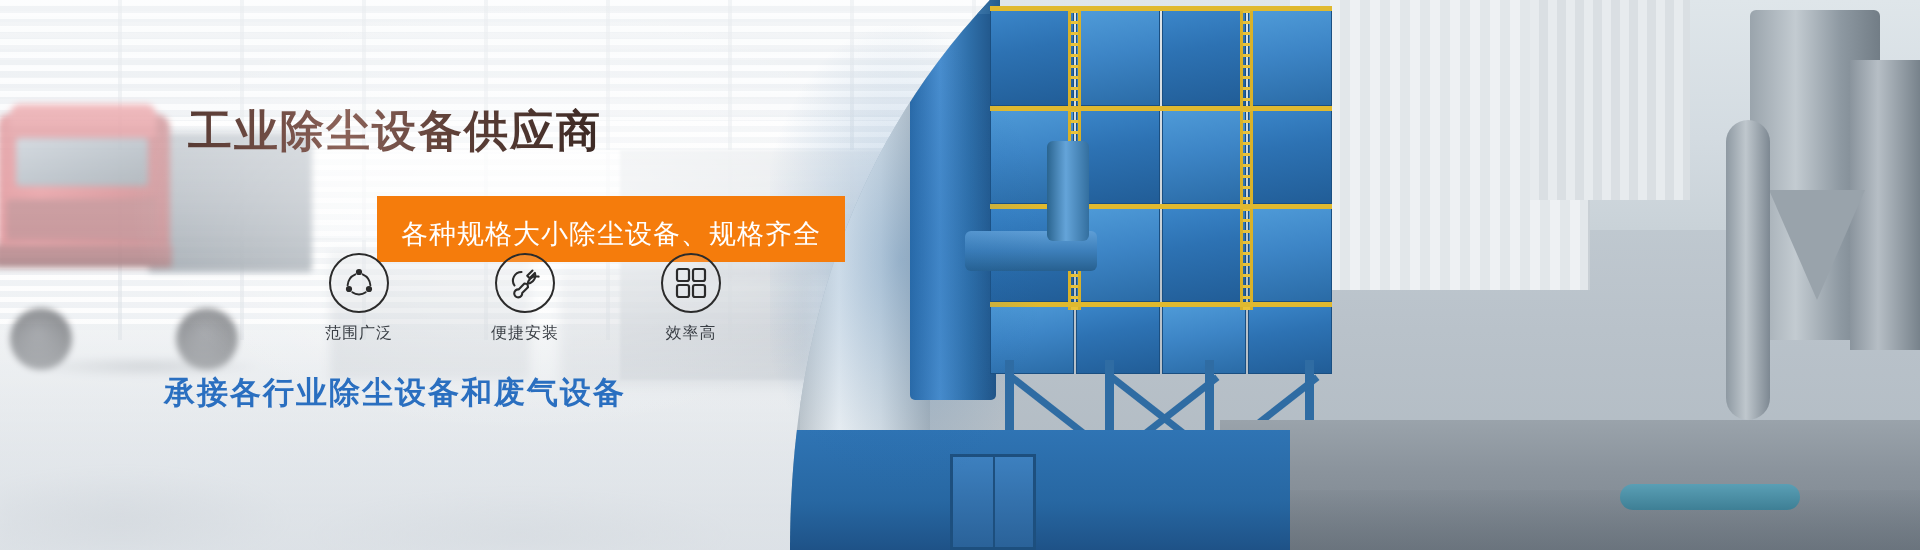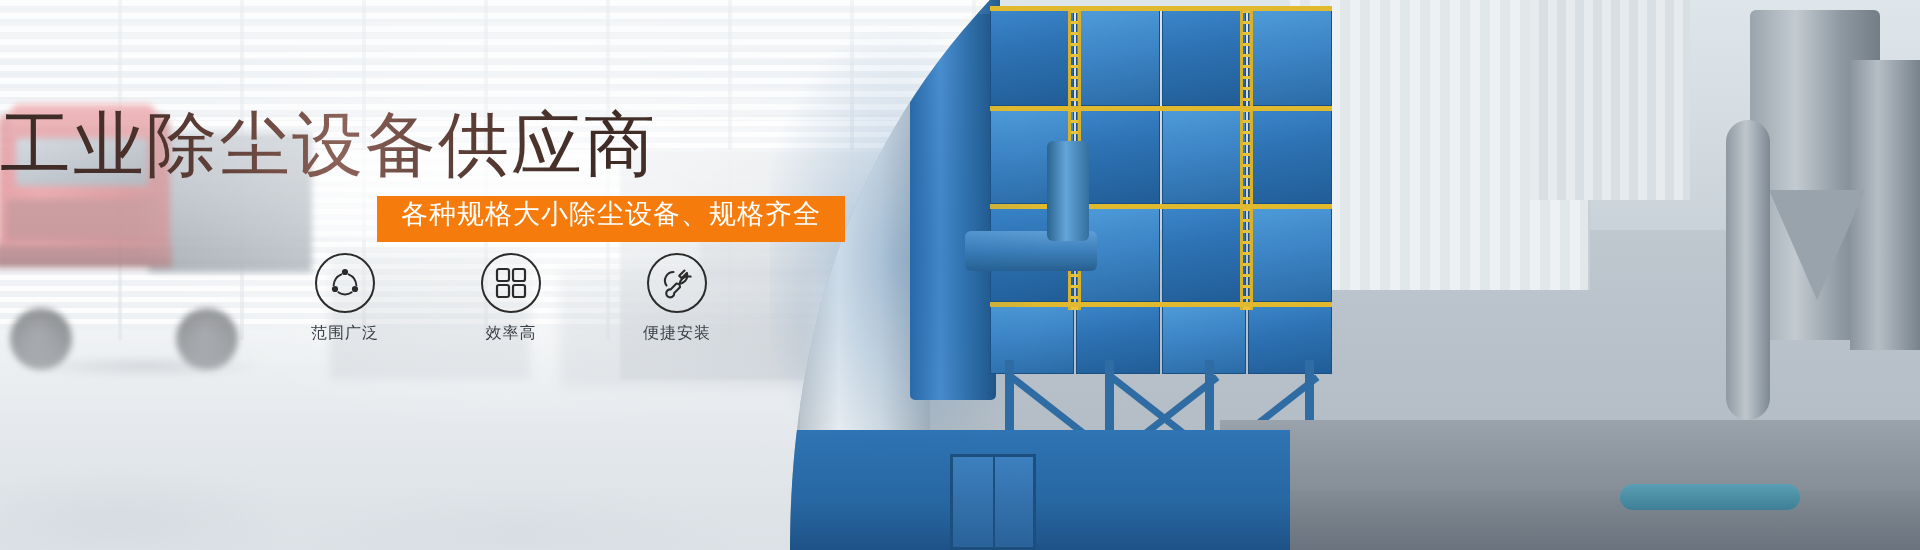--- a/index.html
+++ b/index.html
@@ -285,40 +285,40 @@
     color:#2b72c4;
     font-family:"Liberation Serif","DejaVu Serif",serif;
     font-size:27px; letter-spacing:5px; font-weight:400;
     padding-right:30px;
     white-space:nowrap;
   }
   .eyebrow .dash { letter-spacing:0; padding:0 14px; font-size:26px; }
 
   .headline {
     position:absolute; left:0; right:0; top:108px;
-    text-align:left; padding-right:30px;
-    font-size:71px; font-weight:normal; letter-spacing:2px;
+    text-align:center; padding-right:30px;
+    font-size:44px; font-weight:bold; letter-spacing:2px;
     background:linear-gradient(95deg,#3a2a26 0%,#4b322c 18%,#6d4a42 32%,#8c635a 42%,#5e4038 55%,#3e2b26 72%,#52372f 100%);
     -webkit-background-clip:text; background-clip:text;
     color:transparent; -webkit-text-fill-color:transparent;
     text-shadow:none;
     white-space:nowrap;
     line-height:1.05;
   }
 
   .subbar {
     position:absolute; left:377px; top:196px;
     background:#f57c0c;
-    padding:0 24px 10px 24px;
+    padding:20px 24px 10px 24px;
     color:#ffffff; font-size:27px; letter-spacing:1px;
     white-space:nowrap;
   }
 
   .features {
-    position:absolute; left:299px; top:253px; width:424px;
+    position:absolute; left:313px; top:253px; width:424px;
     display:flex; justify-content:space-between;
   }
   .feat { width:92px; text-align:center; }
   .feat .circle {
     width:60px; height:60px; margin:0 auto;
     border:2px solid #2b2b2b; border-radius:50%;
     display:flex; align-items:center; justify-content:center;
     background:rgba(255,255,255,0.12);
   }
   .feat .fl {
@@ -451,38 +451,39 @@
             <path d="M13.4 8.3 A13 13 0 0 0 5.6 19.4" stroke="#2b2b2b" stroke-width="1.9" fill="none" stroke-linecap="round"></path>
             <path d="M20.6 8.3 A13 13 0 0 1 28.4 19.4" stroke="#2b2b2b" stroke-width="1.9" fill="none" stroke-linecap="round"></path>
             <path d="M10.3 26.2 A11 11 0 0 0 23.7 26.2" stroke="#2b2b2b" stroke-width="1.9" fill="none" stroke-linecap="round"></path>
           </svg>
         </div>
         <div class="fl">范围广泛</div>
       </div>
 
       <div class="feat">
         <div class="circle">
+          <svg width="34" height="34" viewBox="0 0 34 34" aria-hidden="true">
+            <path d="M24.5 4.5 L19.2 9.8 L21.6 12.2 L26.9 6.9 A8.6 8.6 0 0 1 16.4 17.6 L10.6 23.4 A4 4 0 1 0 14.2 27 L20 21.2 A8.6 8.6 0 0 1 30.6 10.6" stroke="#2b2b2b" stroke-width="2.1" fill="none" stroke-linejoin="round" stroke-linecap="round"></path>
+            <path d="M13.5 6 A8.6 8.6 0 0 0 6.5 19.5" stroke="#2b2b2b" stroke-width="2.1" fill="none" stroke-linecap="round"></path>
+          </svg>
+        </div>
+        <div class="fl">便捷安装</div>
+      </div>
+
+      <div class="feat">
+        <div class="circle">
           <svg width="32" height="32" viewBox="0 0 32 32" aria-hidden="true">
             <rect x="2" y="2" width="12" height="12" rx="2" stroke="#2b2b2b" stroke-width="2.2" fill="none"></rect>
             <rect x="18" y="2" width="12" height="12" rx="2" stroke="#2b2b2b" stroke-width="2.2" fill="none"></rect>
             <rect x="2" y="18" width="12" height="12" rx="2" stroke="#2b2b2b" stroke-width="2.2" fill="none"></rect>
             <rect x="18" y="18" width="12" height="12" rx="2" stroke="#2b2b2b" stroke-width="2.2" fill="none"></rect>
           </svg>
         </div>
         <div class="fl">效率高</div>
       </div>
 
-      <div class="feat">
-        <div class="circle">
-          <svg width="34" height="34" viewBox="0 0 34 34" aria-hidden="true">
-            <path d="M24.5 4.5 L19.2 9.8 L21.6 12.2 L26.9 6.9 A8.6 8.6 0 0 1 16.4 17.6 L10.6 23.4 A4 4 0 1 0 14.2 27 L20 21.2 A8.6 8.6 0 0 1 30.6 10.6" stroke="#2b2b2b" stroke-width="2.1" fill="none" stroke-linejoin="round" stroke-linecap="round"></path>
-            <path d="M13.5 6 A8.6 8.6 0 0 0 6.5 19.5" stroke="#2b2b2b" stroke-width="2.1" fill="none" stroke-linecap="round"></path>
-          </svg>
-        </div>
-        <div class="fl">便捷安装</div>
-      </div>
-
 
     </div>
 
+    <div class="footline">承接各行业除尘设备和废气设备</div>
   </div>
 
 </div>
 
 </body></html>

